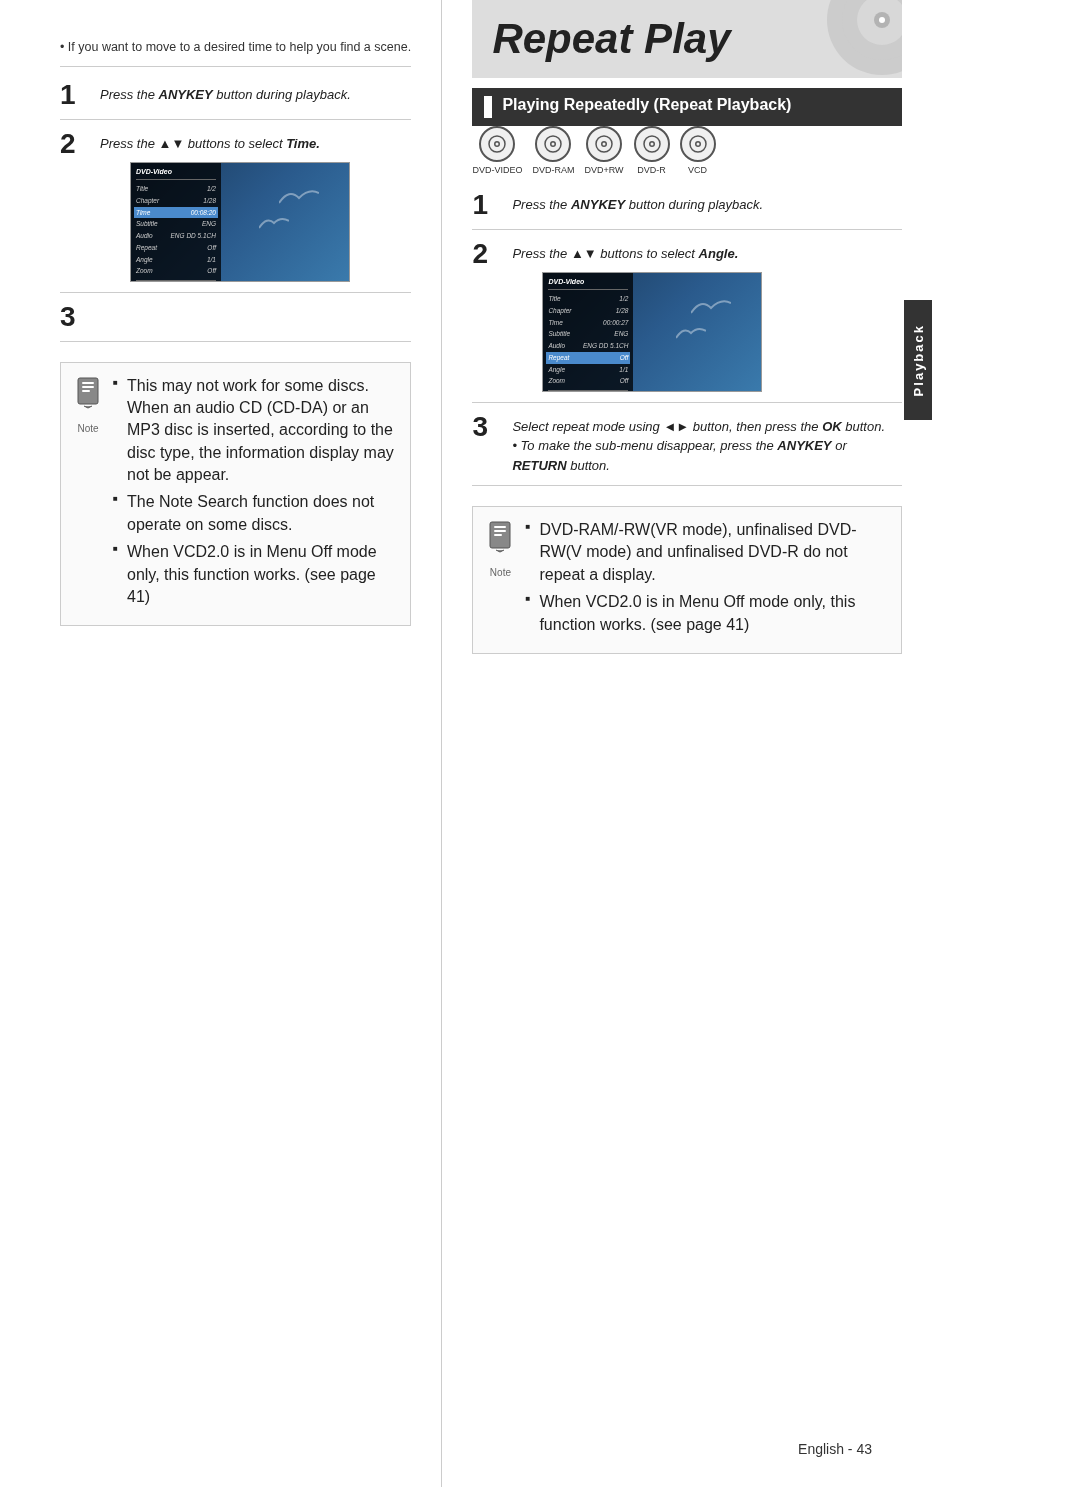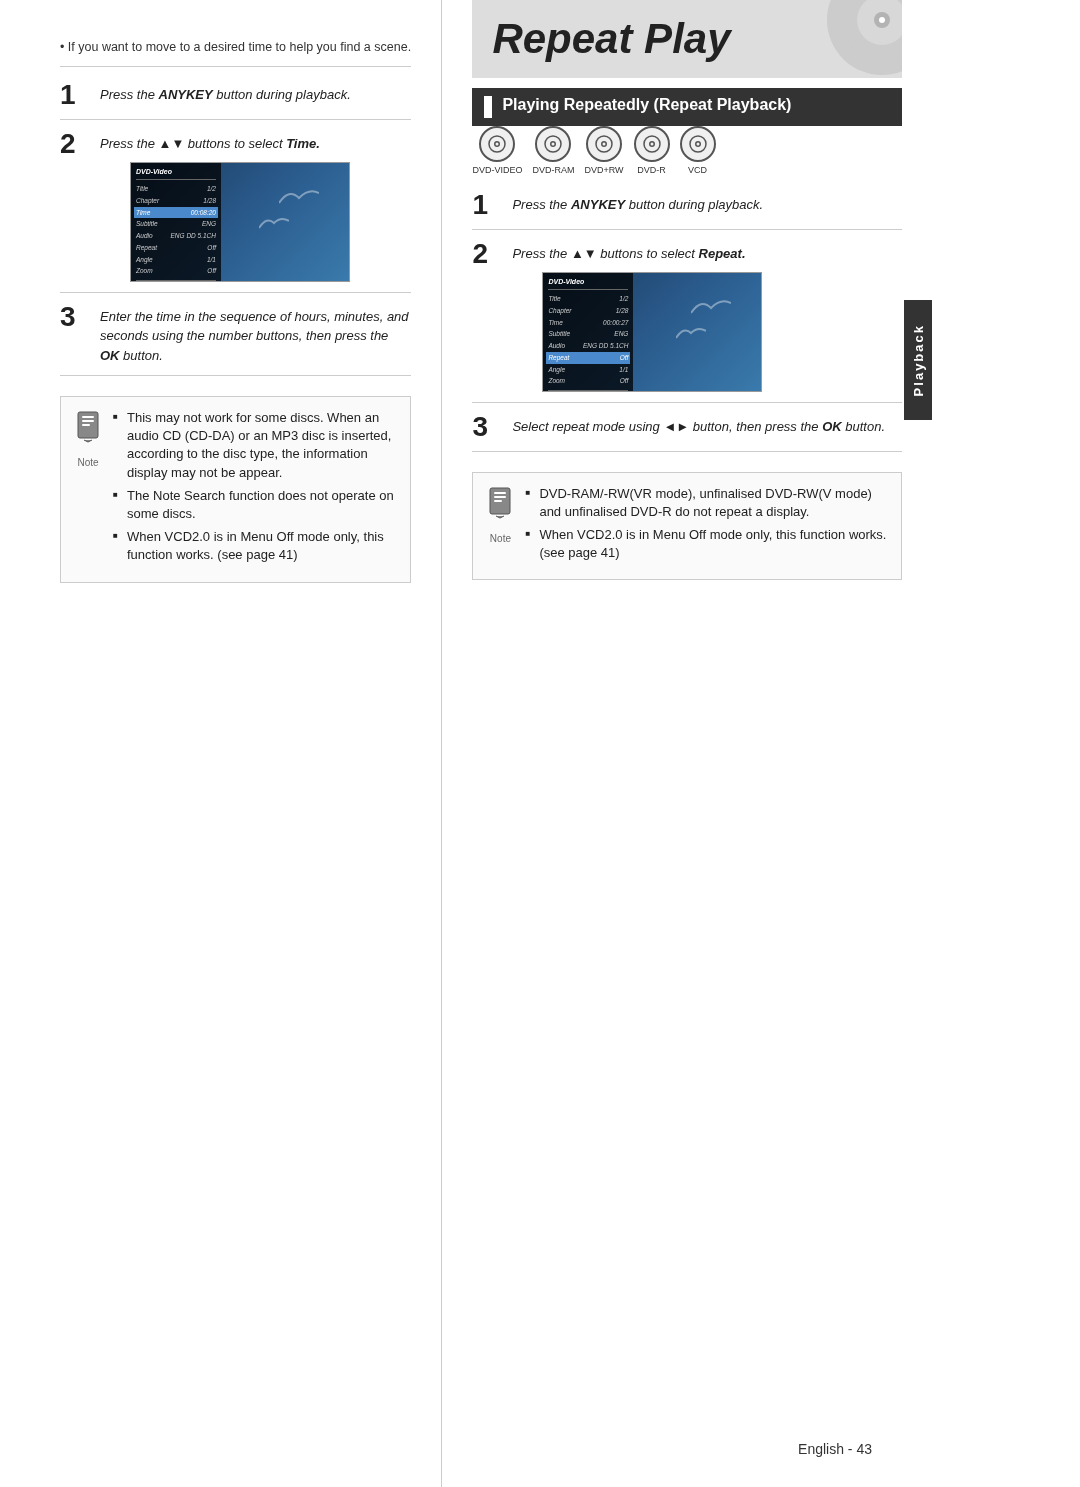--- a/index.html
+++ b/index.html
@@ -257,21 +257,21 @@
       flex: 1;
     }
     .note-content ul {
       list-style: none;
       padding: 0;
     }
     .note-content ul li {
       padding-left: 14px;
       position: relative;
       margin-bottom: 5px;
-      font-size: 13px;
+      font-size: 16px;
       line-height: 1.4;
     }
     .note-content ul li::before {
       content: '■';
       position: absolute;
       left: 0;
       font-size: 8px;
       top: 2px;
     }
 
@@ -359,23 +359,20 @@
                 <span>Off</span>
               </div>
             <div class="dvd-menu-footer">▲▼ MOVE &nbsp; ⓔ NUMBER</div>
           </div>
         </div>
       </div>
     </div>
 
     <div class="step">
       <div class="step-num">3</div>
-      <div class="step-text">
-        Enter the time in the sequence of hours, minutes, and seconds using the number buttons, then press the <b>OK</b> button.
-      </div>
     </div>
 
     <div class="note-box">
       <div style="display:flex;flex-direction:column;align-items:center;">
         <div class="note-icon">
 
           <svg width="28" height="34" viewBox="0 0 28 34">
             <rect x="4" y="2" width="20" height="26" rx="2" fill="#888" stroke="#555" stroke-width="1"></rect>
             <rect x="8" y="6" width="12" height="2" fill="#fff" rx="1"></rect>
             <rect x="8" y="10" width="12" height="2" fill="#fff" rx="1"></rect>
@@ -470,21 +467,21 @@
     <div class="step">
       <div class="step-num">1</div>
       <div class="step-text">
         Press the <b>ANYKEY</b> button during playback.
       </div>
     </div>
 
     <div class="step">
       <div class="step-num">2</div>
       <div class="step-text">
-        Press the ▲▼ buttons to select <b>Repeat.</b>
+        Press the ▲▼ buttons to select <b>Angle.</b>
         
         <div class="dvd-screenshot">
           <div class="dvd-bg"></div>
           <svg class="bird" style="top:20px;right:30px;" width="40" height="30" viewBox="0 0 40 30">
               <path d="M0,20 Q10,5 20,15 Q30,5 40,10" stroke="rgba(255,255,255,0.4)" stroke-width="2" fill="none"></path>
             </svg>
           <svg class="bird" style="top:50px;right:55px;" width="30" height="20" viewBox="0 0 30 20">
               <path d="M0,15 Q8,3 15,10 Q22,3 30,8" stroke="rgba(255,255,255,0.4)" stroke-width="2" fill="none"></path>
             </svg>
           <div class="dvd-menu">
@@ -525,20 +522,21 @@
           </div>
         </div>
       </div>
     </div>
 
     <div class="step">
       <div class="step-num">3</div>
       <div class="step-text">
         Select repeat mode using ◄► button, then press the <b>OK</b> button.
         <br>
+        <span>• To make the sub-menu disappear, press the <b>ANYKEY</b> or <b>RETURN</b> button.</span>
       </div>
     </div>
 
     <div class="note-box">
       <div style="display:flex;flex-direction:column;align-items:center;">
         <div class="note-icon">
           <svg width="28" height="34" viewBox="0 0 28 34">
             <rect x="4" y="2" width="20" height="26" rx="2" fill="#888" stroke="#555" stroke-width="1"></rect>
             <rect x="8" y="6" width="12" height="2" fill="#fff" rx="1"></rect>
             <rect x="8" y="10" width="12" height="2" fill="#fff" rx="1"></rect>

